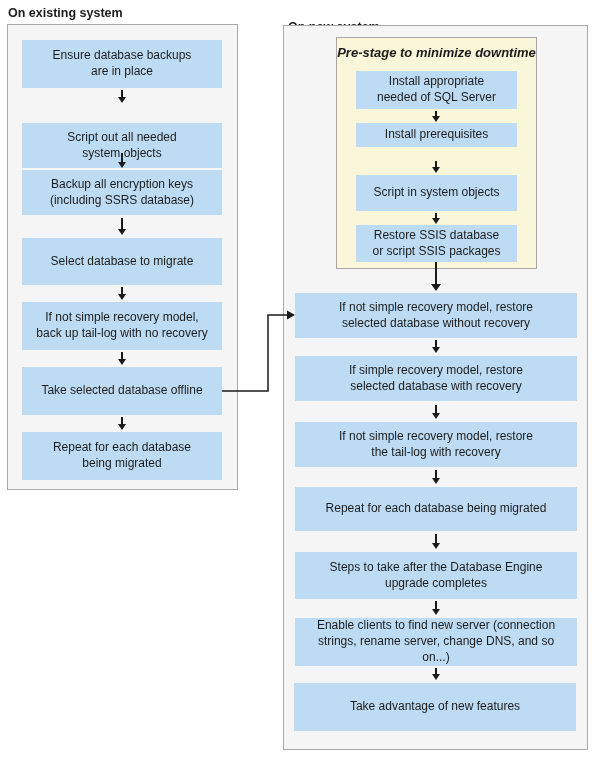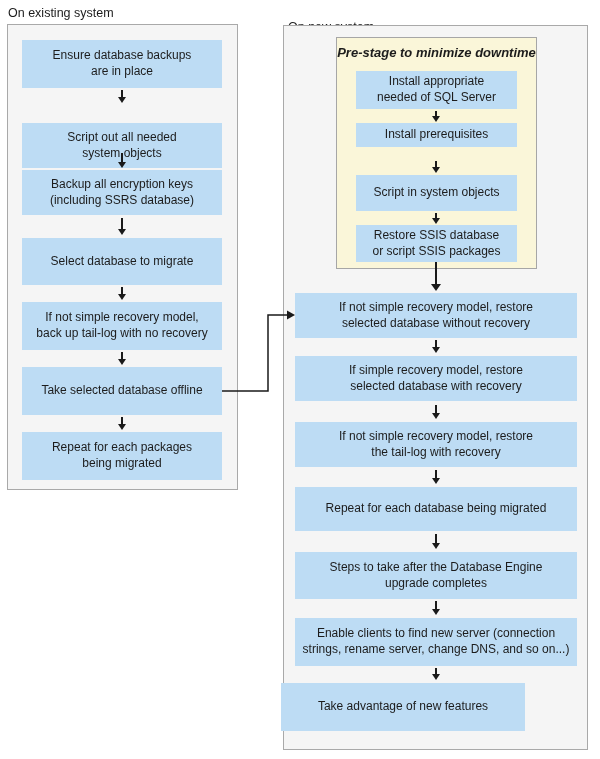--- a/index.html
+++ b/index.html
@@ -2,39 +2,39 @@
 <html style="--step-fill: #bddcf4; --panel-fill: #f5f5f5; --panel-border: #a9a9a9; --prestage-fill: #faf6d9; --prestage-border: #a6a6a6; --connector: #1a1a1a; --text: #1c1c1c;"><head>
 <meta charset="utf-8">
 <style>
   html,body{margin:0;padding:0;}
   body{
     width:600px;height:759px;position:relative;background:#ffffff;
     font-family:"Liberation Sans","DejaVu Sans",sans-serif;
     color:#1c1c1c;overflow:hidden;
   }
   .heading{
-    position:absolute;font-size:12.5px;font-weight:normal;white-space:nowrap;
+    position:absolute;font-size:12.5px;font-weight:bold;white-space:nowrap;
   }
   .panel{
     position:absolute;background:var(--panel-fill,#f5f5f5);
     border:1px solid var(--panel-border,#ababab);box-sizing:border-box;
   }
   .prestage{
     position:absolute;background:var(--prestage-fill,#faf6d9);
     border:1px solid var(--prestage-border,#a6a6a6);box-sizing:border-box;
   }
   .prestage-title{
     position:absolute;font-size:13px;font-weight:bold;font-style:italic;
     text-align:center;white-space:nowrap;
   }
   .step{
     position:absolute;background:var(--step-fill,#bddcf4);
     display:flex;align-items:center;justify-content:center;
     text-align:center;font-size:12px;line-height:1.32;
-    white-space:pre-line;box-sizing:border-box;padding:2px 4px;
+    white-space:pre-line;box-sizing:border-box;padding:2px 12px;
   }
   .darr{
     position:absolute;display:flex;flex-direction:column;align-items:center;
     width:10px;
   }
   .darr .shaft{width:1.5px;background:var(--connector,#1a1a1a);flex:1;}
   .darr .head{
     width:0;height:0;
     border-left:4px solid transparent;border-right:4px solid transparent;
     border-top:6px solid var(--connector,#1a1a1a);
@@ -61,21 +61,21 @@
 <div class="step" style="left:22px;top:40px;width:200px;height:48px">Ensure database backups
 are in place</div>
 <div class="step" style="left:22px;top:123px;width:200px;height:45px">Script out all needed
 system objects</div>
 <div class="step" style="left:22px;top:170px;width:200px;height:45px">Backup all encryption keys
 (including SSRS database)</div>
 <div class="step" style="left:22px;top:238px;width:200px;height:47px">Select database to migrate</div>
 <div class="step" style="left:22px;top:302px;width:200px;height:48px">If not simple recovery model,
 back up tail-log with no recovery</div>
 <div class="step" style="left:22px;top:367px;width:200px;height:48px">Take selected database offline</div>
-<div class="step" style="left:22px;top:432px;width:200px;height:48px">Repeat for each packages
+<div class="step" style="left:22px;top:432px;width:200px;height:48px">Repeat for each database
 being migrated</div>
 
 <div class="darr" style="left:117px;top:90px;height:13px">
     <div class="shaft"></div>
     <div class="head"></div>
   </div>
 <div class="darr" style="left:117px;top:153px;height:15px">
     <div class="shaft"></div>
     <div class="head"></div>
   </div>
@@ -125,21 +125,21 @@
 selected database without recovery</div>
 <div class="step" style="left:295px;top:356px;width:282px;height:45px">If simple recovery model, restore
 selected database with recovery</div>
 <div class="step" style="left:295px;top:422px;width:282px;height:45px">If not simple recovery model, restore
 the tail-log with recovery</div>
 <div class="step" style="left:295px;top:487px;width:282px;height:44px">Repeat for each database being migrated</div>
 <div class="step" style="left:295px;top:552px;width:282px;height:47px">Steps to take after the Database Engine
 upgrade completes</div>
 <div class="step" style="left:295px;top:618px;width:282px;height:48px">Enable clients to find new server (connection
 strings, rename server, change DNS, and so on...)</div>
-<div class="step" style="left:281px;top:683px;width:244px;height:48px">Take advantage of new features</div>
+<div class="step" style="left:294px;top:683px;width:282px;height:48px">Take advantage of new features</div>
 
 <div class="darr" style="left:431px;top:340px;height:13px">
     <div class="shaft"></div>
     <div class="head"></div>
   </div>
 <div class="darr" style="left:431px;top:405px;height:14px">
     <div class="shaft"></div>
     <div class="head"></div>
   </div>
 <div class="darr" style="left:431px;top:470px;height:14px">

